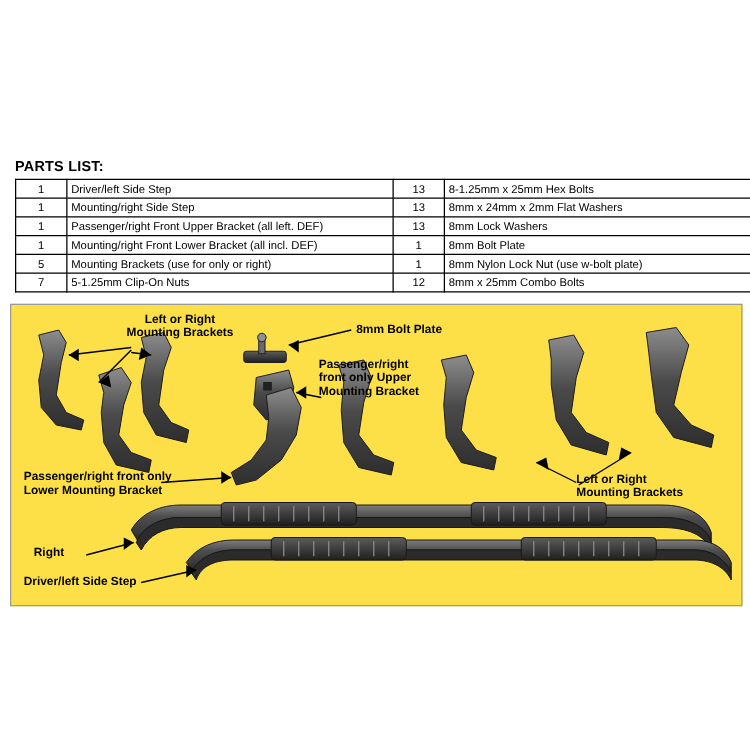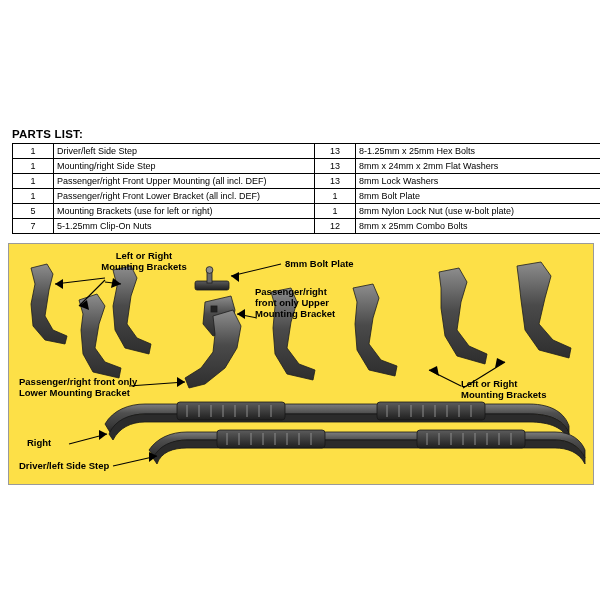--- a/index.html
+++ b/index.html
@@ -100,33 +100,33 @@
           <td class="desc">8-1.25mm x 25mm Hex Bolts</td>
         </tr>
         <tr>
           <td class="qty">1</td>
           <td class="desc">Mounting/right Side Step</td>
           <td class="qty">13</td>
           <td class="desc">8mm x 24mm x 2mm Flat Washers</td>
         </tr>
         <tr>
           <td class="qty">1</td>
-          <td class="desc">Passenger/right Front Upper Mounting (all incl. DEF)</td>
+          <td class="desc">Passenger/right Front Upper Bracket (all left. DEF)</td>
           <td class="qty">13</td>
           <td class="desc">8mm Lock Washers</td>
         </tr>
         <tr>
           <td class="qty">1</td>
-          <td class="desc">Passenger/right Front Lower Bracket (all incl. DEF)</td>
+          <td class="desc">Mounting/right Front Lower Bracket (all incl. DEF)</td>
           <td class="qty">1</td>
           <td class="desc">8mm Bolt Plate</td>
         </tr>
         <tr>
           <td class="qty">5</td>
-          <td class="desc">Mounting Brackets (use for left or right)</td>
+          <td class="desc">Mounting Brackets (use for only or right)</td>
           <td class="qty">1</td>
           <td class="desc">8mm Nylon Lock Nut (use w-bolt plate)</td>
         </tr>
         <tr>
           <td class="qty">7</td>
           <td class="desc">5-1.25mm Clip-On Nuts</td>
           <td class="qty">12</td>
           <td class="desc">8mm x 25mm Combo Bolts</td>
         </tr>
       </tbody>

